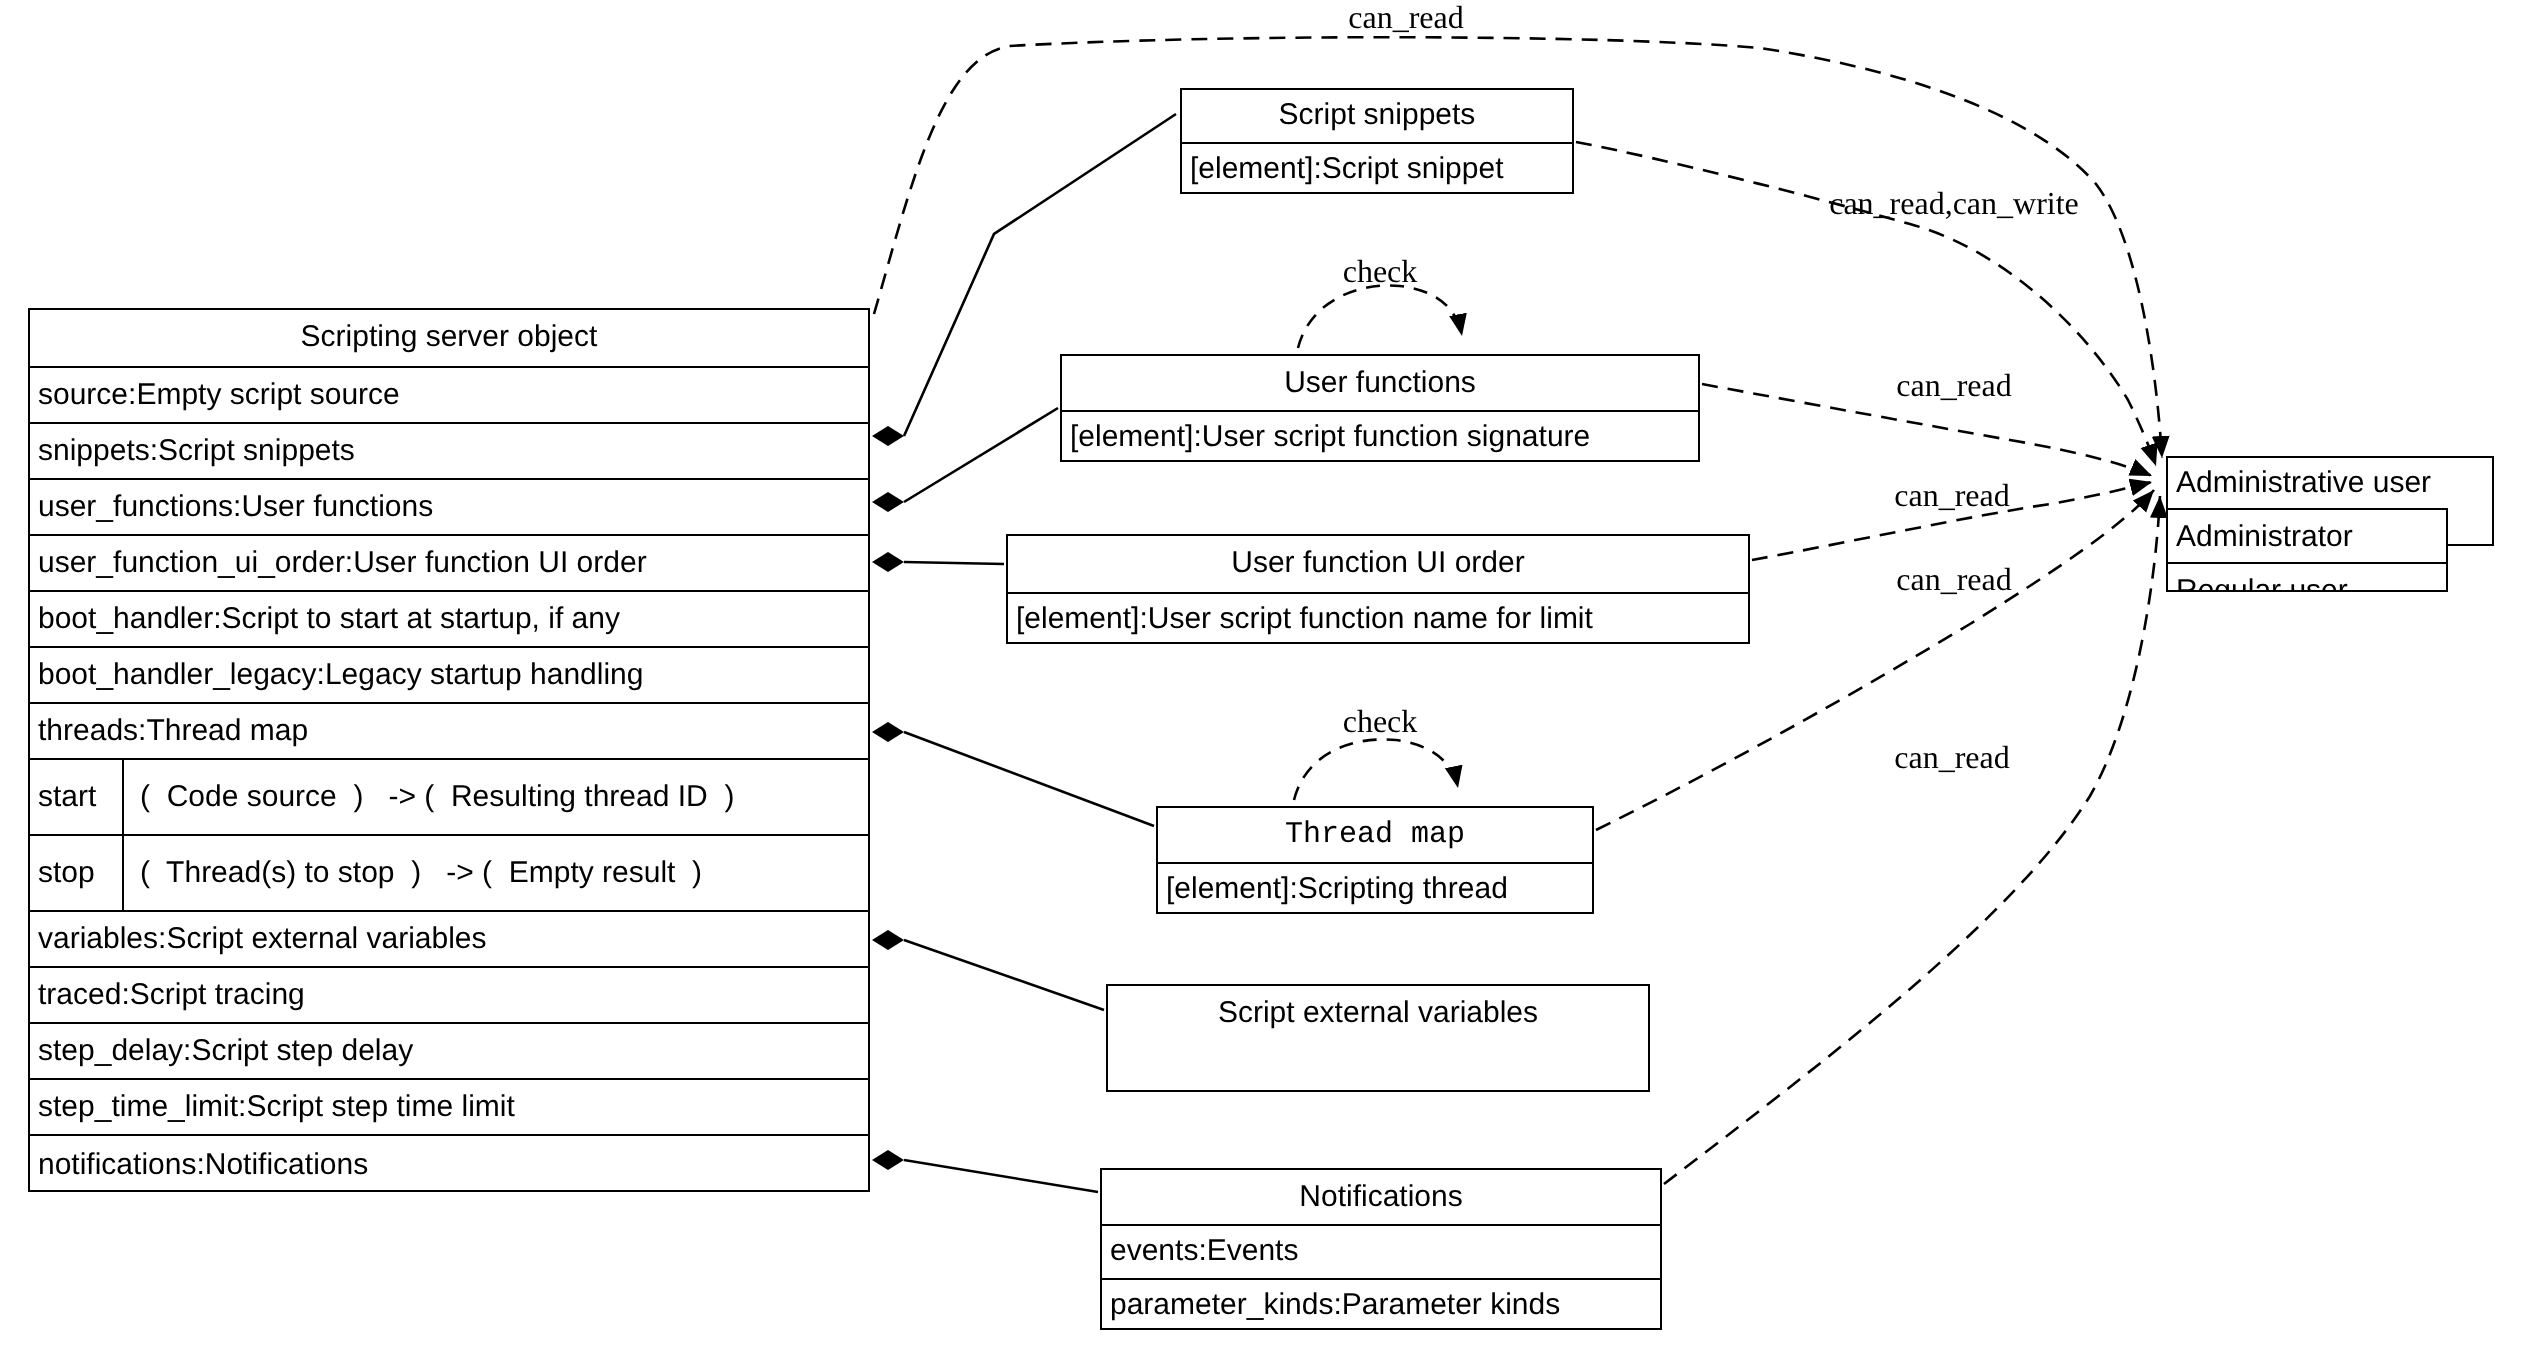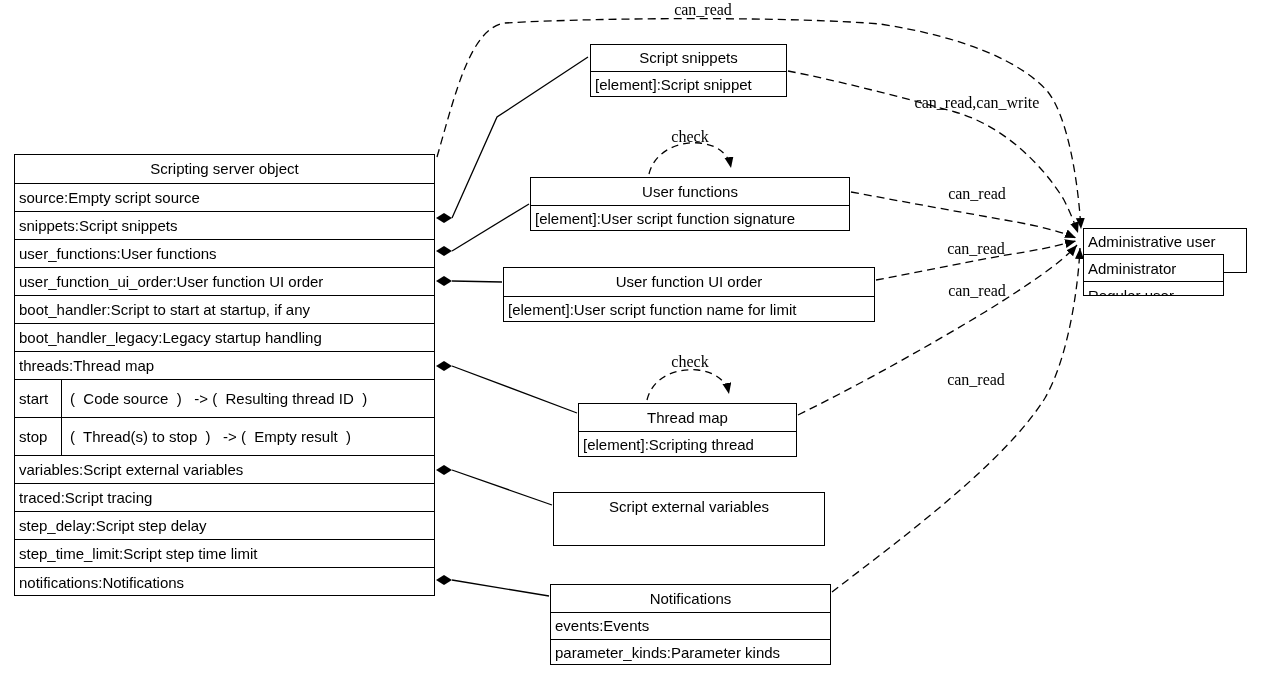--- a/index.html
+++ b/index.html
@@ -88,21 +88,21 @@
     <div class="hdr" style="height:27px;line-height:27px;">User functions</div>
     <div class="row" style="height:27px;line-height:26px;">[element]:User script function signature</div>
   </div>
 
   <div class="node" style="left:503px;top:267px;width:372px;height:55px;">
     <div class="hdr" style="height:28px;line-height:28px;">User function UI order</div>
     <div class="row" style="height:27px;line-height:26px;">[element]:User script function name for limit</div>
   </div>
 
   <div class="node" style="left:578px;top:403px;width:219px;height:54px;">
-    <div class="hdr" style="height:27px;line-height:27px;">Thread map</div>
+    <div class="hdr" style="height:27px;line-height:27px;font-family:Liberation Mono, monospace;">Thread map</div>
     <div class="row" style="height:27px;line-height:26px;">[element]:Scripting thread</div>
   </div>
 
   <div class="node" style="left:553px;top:492px;width:272px;height:54px;">
     <div class="hdr" style="height:27px;line-height:27px;">Script external variables</div>
   </div>
 
   <div class="node" style="left:550px;top:584px;width:281px;height:81px;">
     <div class="hdr" style="height:27px;line-height:27px;">Notifications</div>
     <div class="row" style="height:27px;line-height:26px;">events:Events</div>

